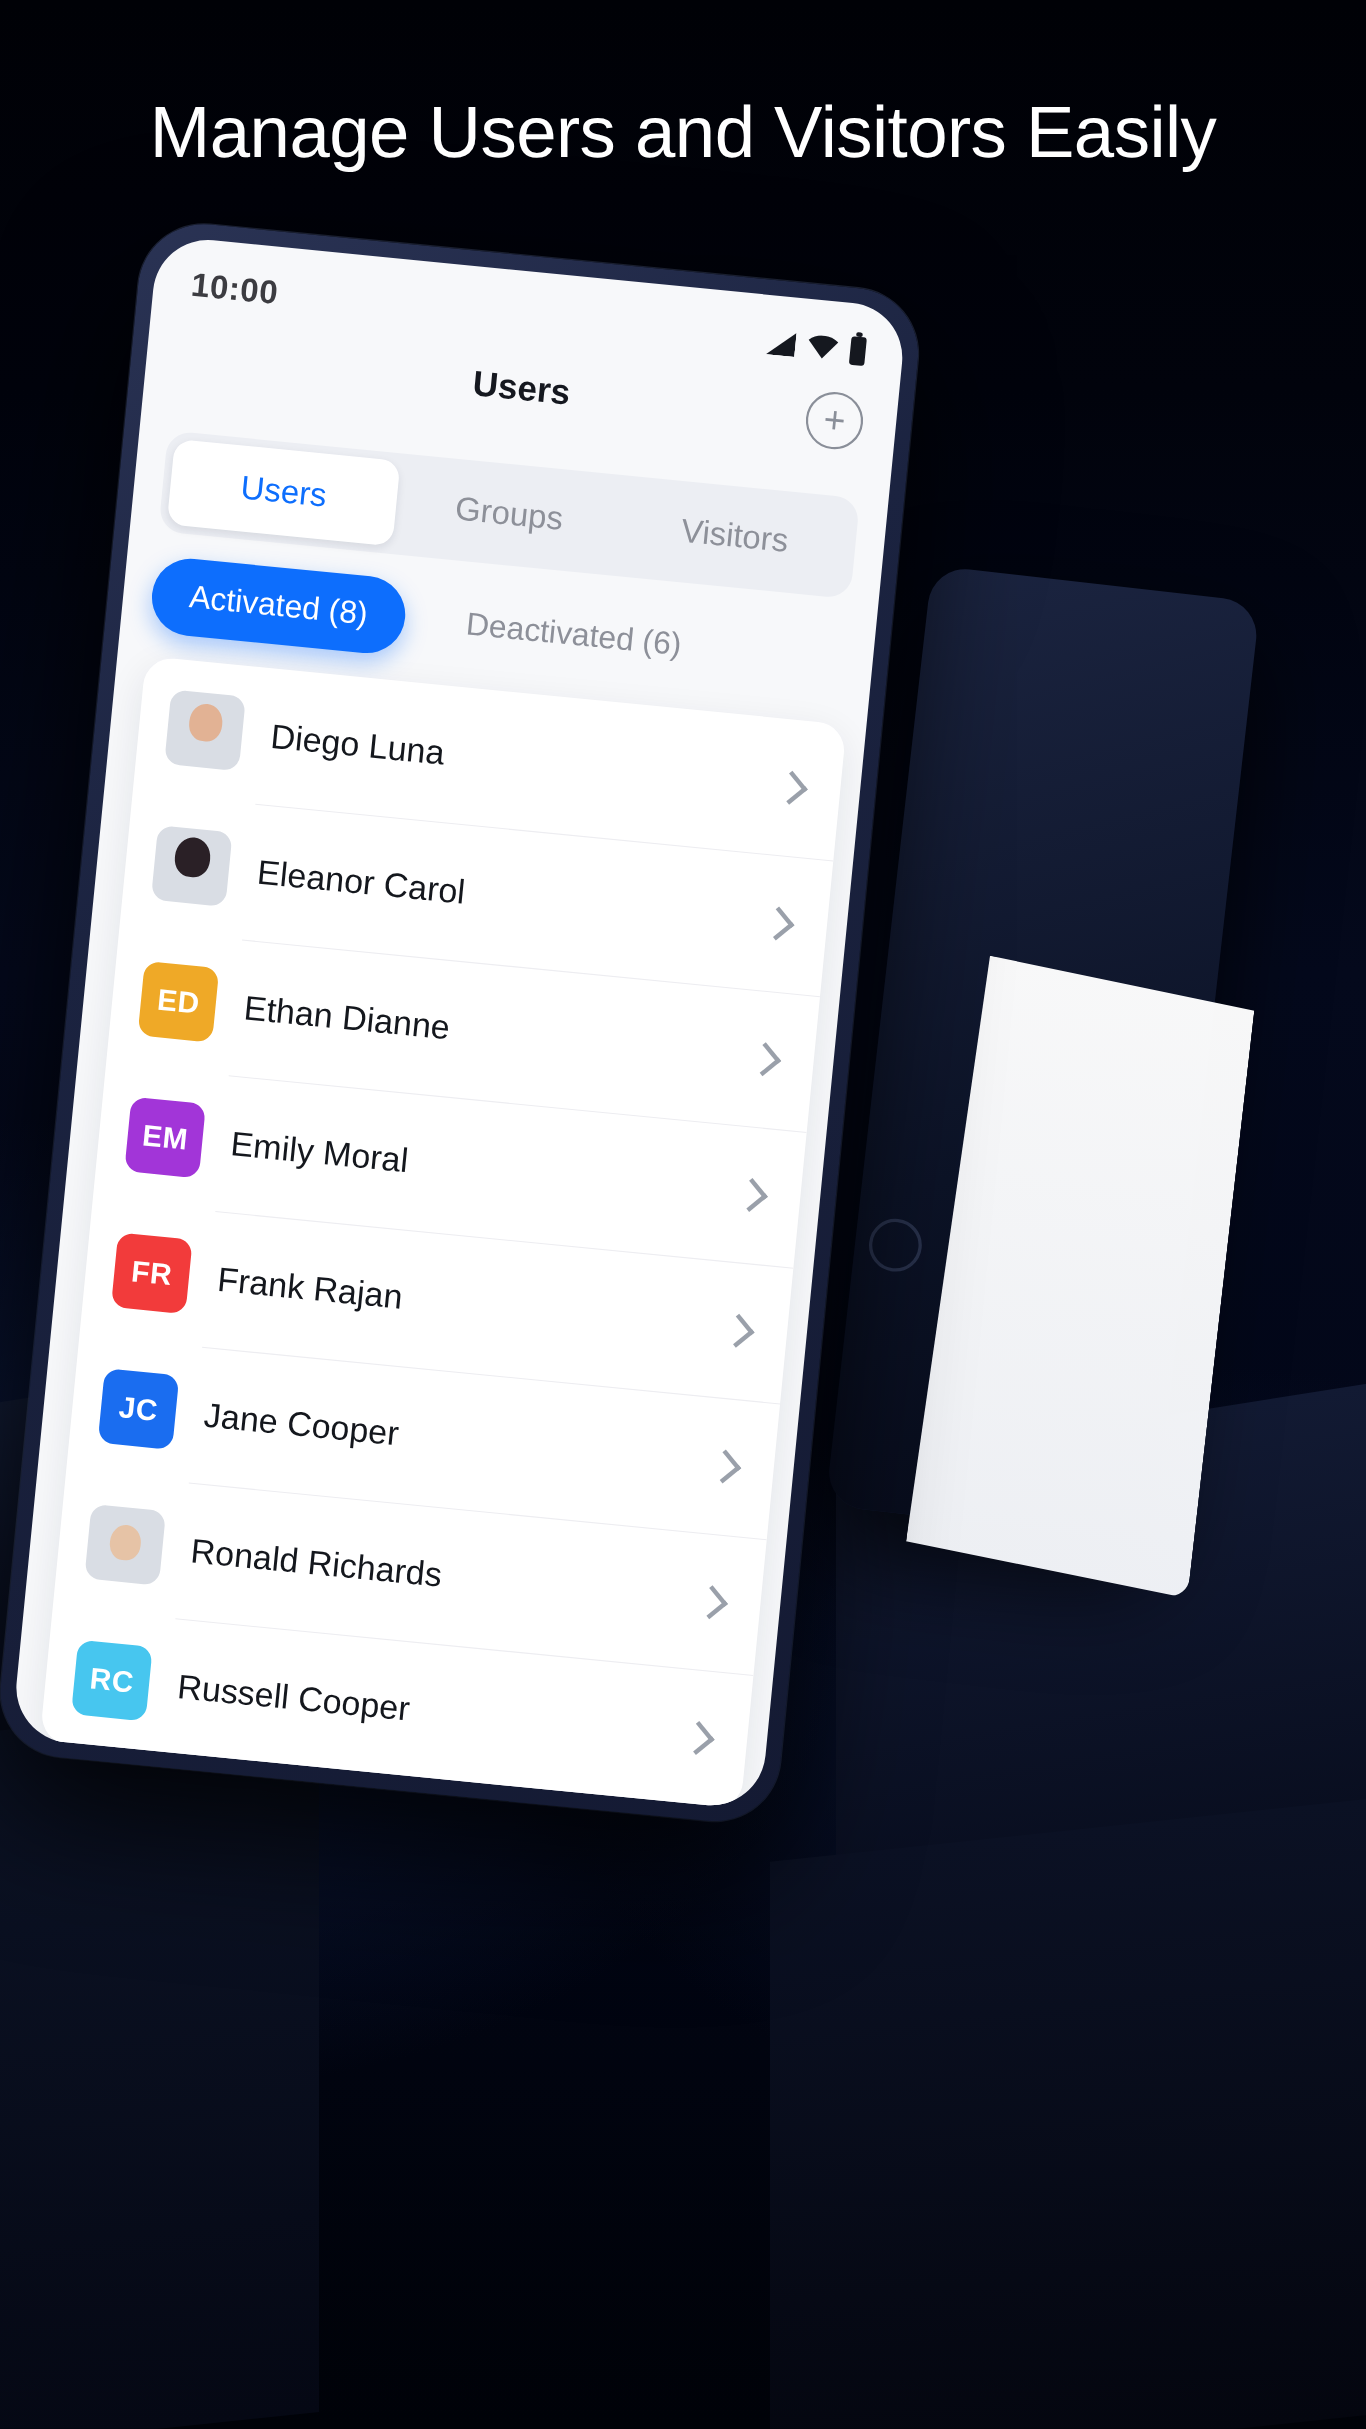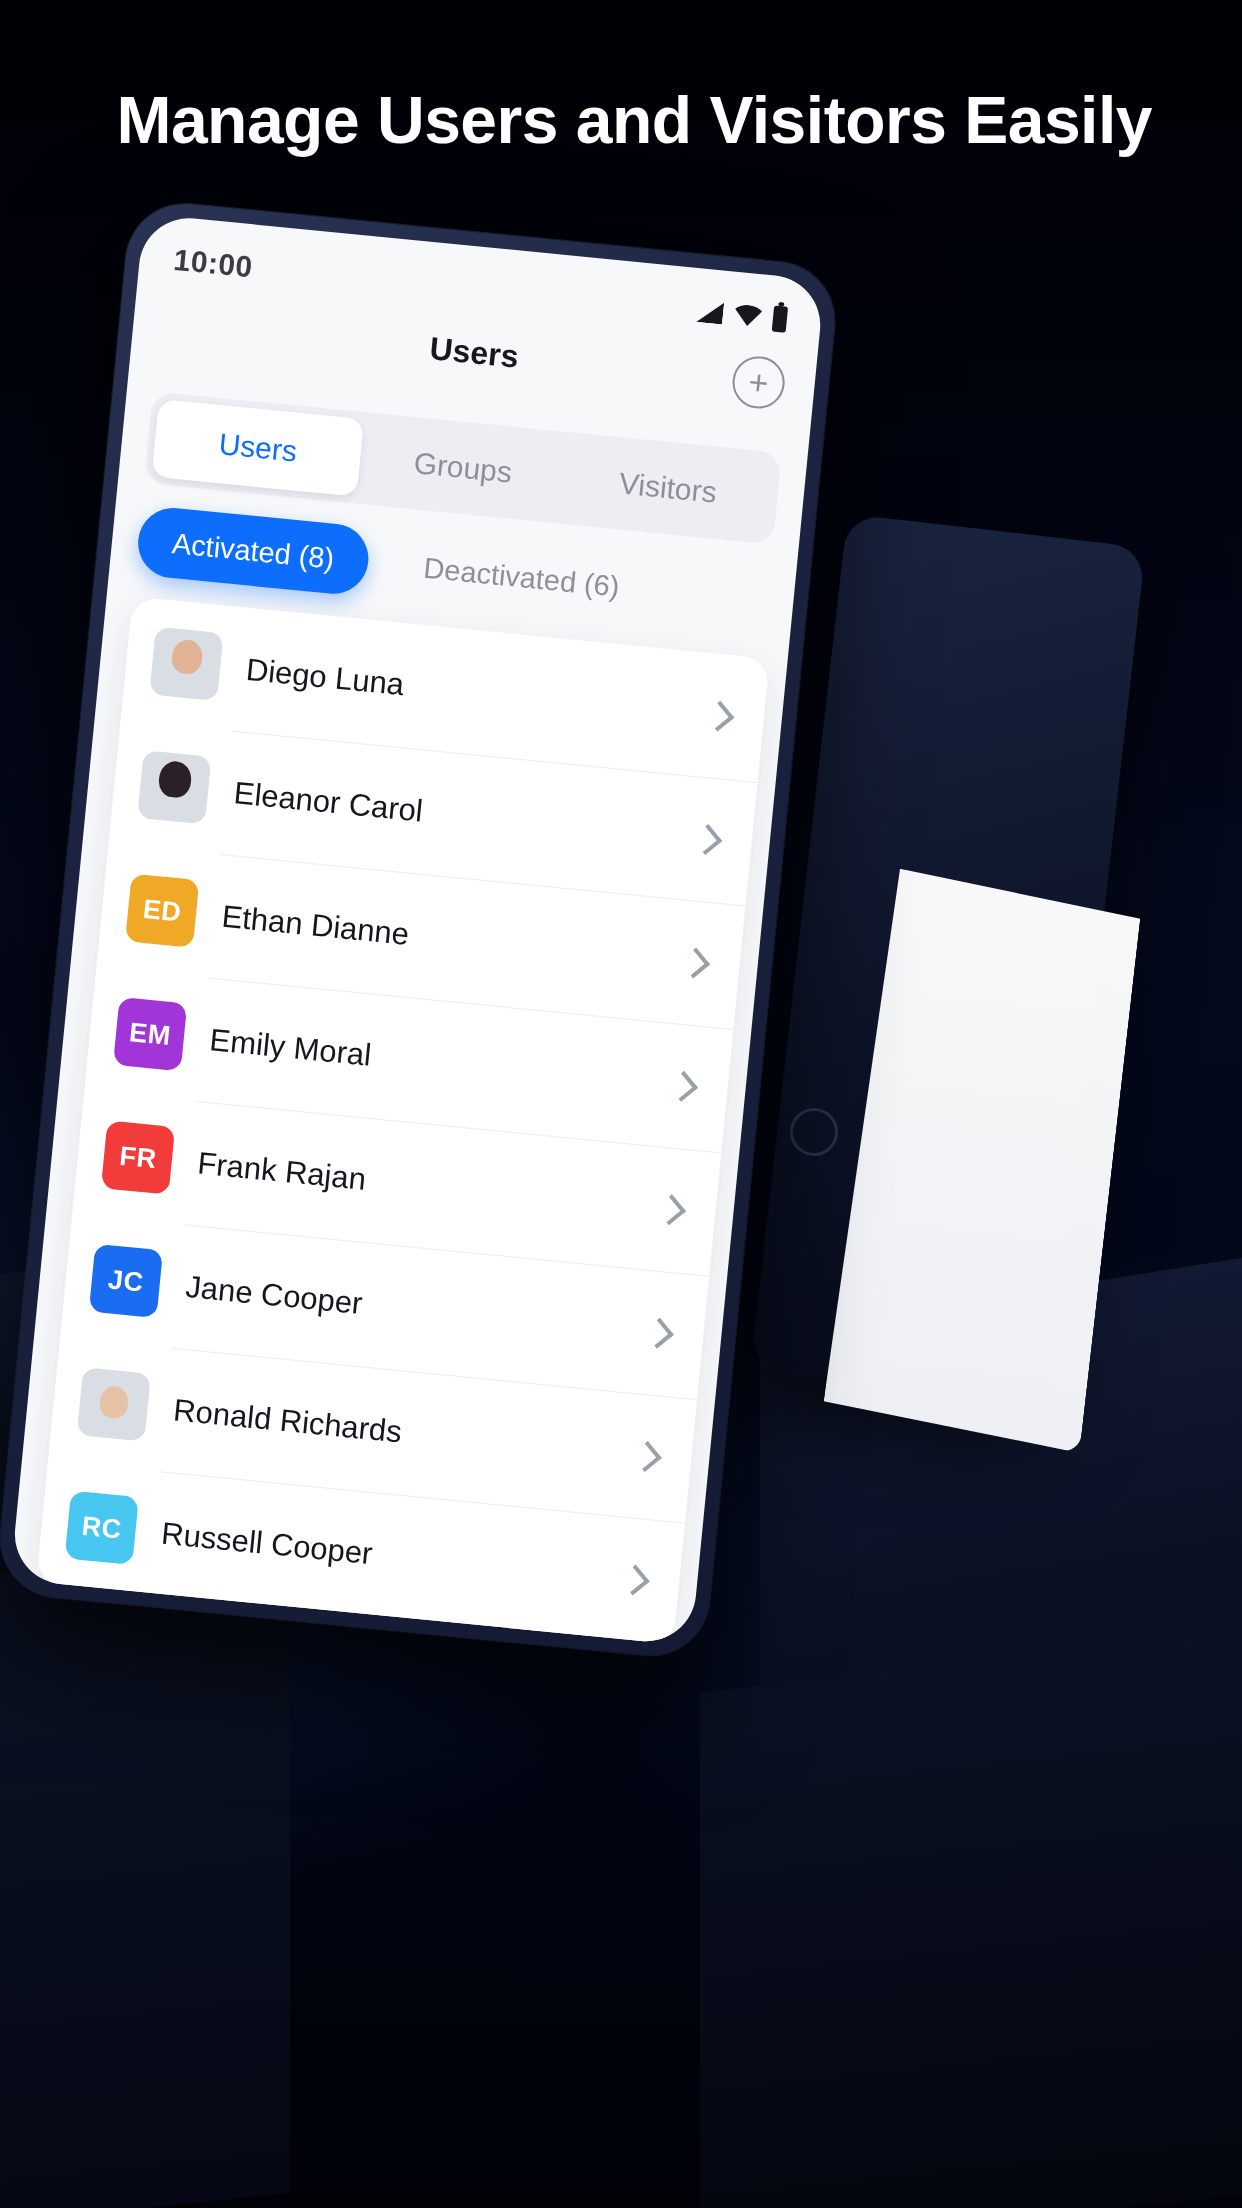--- a/index.html
+++ b/index.html
@@ -39,22 +39,22 @@
   .slab1{left:-40px;top:1255px;width:330px;height:300px;transform:skewY(-9deg);}
   .slab2{left:-40px;top:1560px;width:330px;height:650px;transform:skewY(-6deg);
          background:linear-gradient(180deg,#0c1326,#050814);}
   .slab3{left:760px;top:1290px;width:560px;height:420px;transform:skewY(-9deg);
          background:linear-gradient(180deg,#121a33,#080d1e);}
   .slab4{left:700px;top:1660px;width:620px;height:560px;transform:skewY(-6deg);
          background:linear-gradient(180deg,#0b1124,#04060f);}
 
   
   .headline{
-    position:absolute;left:0;top:42px;width:1242px;text-align:right;
-    color:#ffffff;font-size:66px;line-height:1.05;font-weight:700;
+    position:absolute;left:0;top:42px;width:1242px;text-align:center;
+    color:#ffffff;font-size:66px;line-height:1.05;font-weight:400;
     letter-spacing:-0.5px;padding:0 90px;box-sizing:border-box;
   }
 
   
   .phone-wrap{
     position:absolute;left:60px;top:232px;width:760px;height:1430px;
     transform:rotate(5.6deg);
     transform-origin:50% 50%;
   }
   .phone-body{

